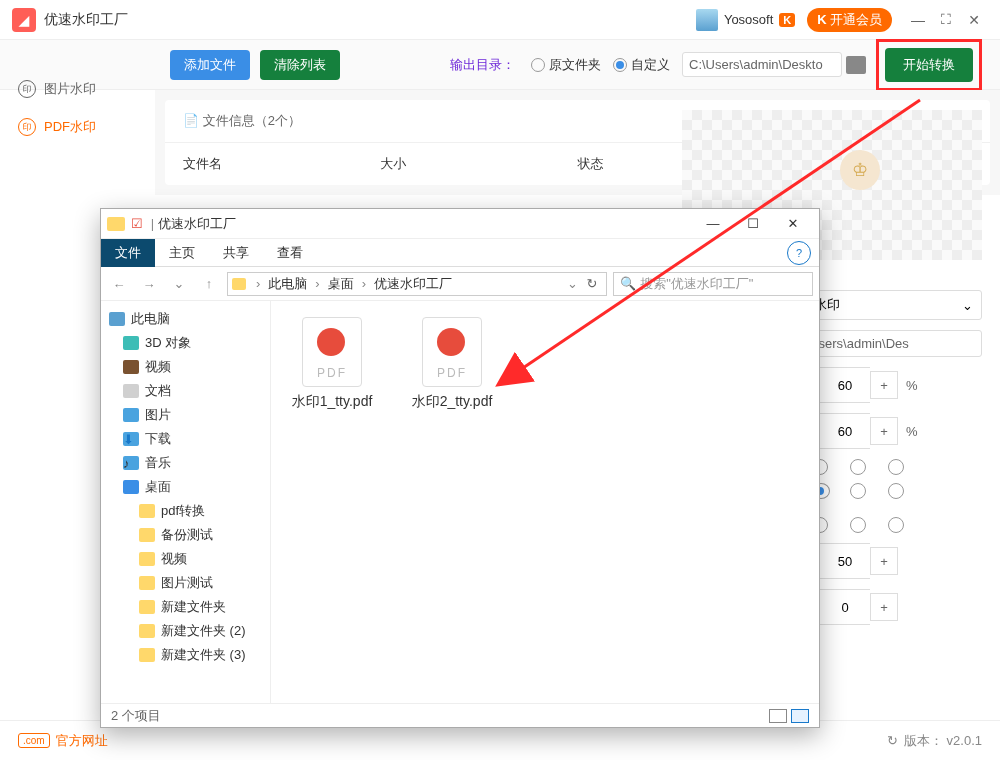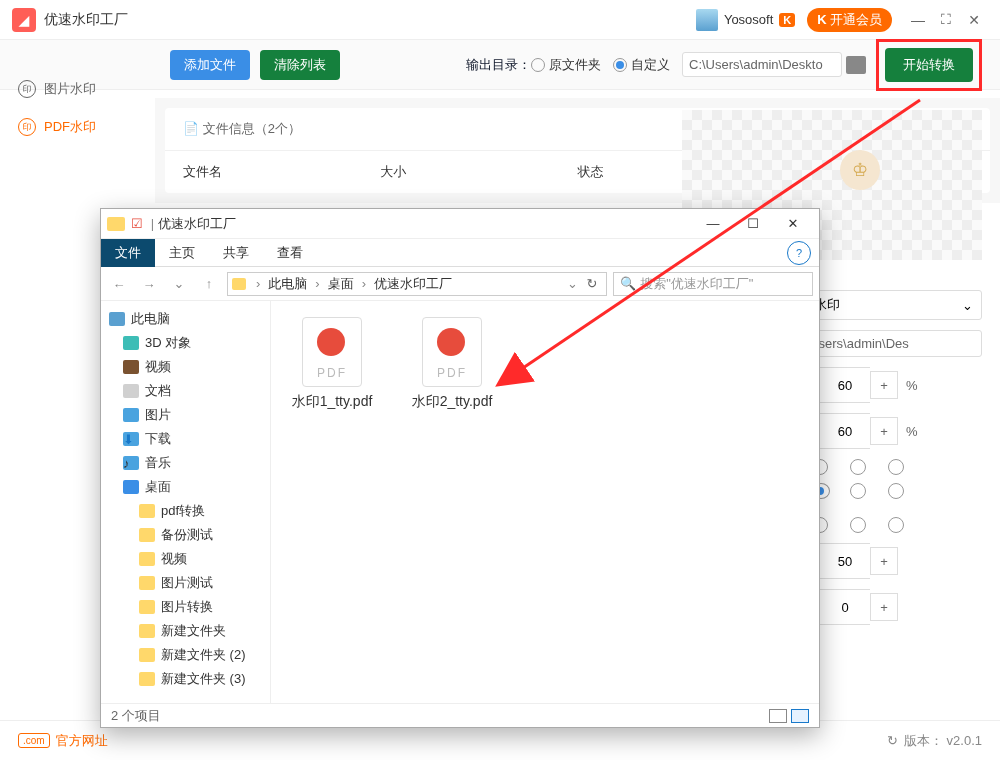--- a/index.html
+++ b/index.html
@@ -12,32 +12,32 @@
 .user-name{color:#333;margin-right:6px;}
 .badge-k{background:#ff6a00;color:#fff;font-weight:bold;border-radius:3px;padding:1px 4px;font-size:11px;margin-right:12px;}
 .vip-btn{background:#ff6a00;color:#fff;border-radius:12px;padding:3px 10px;font-size:12px;margin-right:12px;cursor:pointer;}
 .win-btn{width:28px;height:28px;display:flex;align-items:center;justify-content:center;color:#666;cursor:pointer;font-size:14px;}
 .toolbar{height:50px;display:flex;align-items:center;padding:0 18px 0 170px;border-bottom:1px solid #eee;background:#fafafa;}
 .btn{padding:6px 14px;border-radius:4px;color:#fff;cursor:pointer;border:none;font-size:13px;}
 .btn-blue{background:#3a8ee6;}
 .btn-orange{background:#15803d;}
 .toolbar .gap{width:10px;}
 .toolbar .flex{flex:1;}
-.out-label{color:#0f172a;margin-right:0;}
+.out-label{color:#6d28d9;margin-right:16px;}
 .radio{width:14px;height:14px;border:1px solid #999;border-radius:50%;display:inline-block;vertical-align:middle;margin-right:4px;position:relative;}
 .radio.checked::after{content:"";position:absolute;width:8px;height:8px;background:#3a8ee6;border-radius:50%;top:2px;left:2px;}
 .radio-lbl{margin-right:12px;color:#333;}
 .path-input{border:1px solid #ddd;padding:4px 6px;width:160px;color:#666;border-radius:3px;margin-right:4px;}
 .folder-icon{width:20px;height:18px;background:#888;border-radius:2px;display:inline-block;vertical-align:middle;}
 .start-box{border:3px solid #ff2a2a;padding:6px;margin-left:10px;}
 .sidebar{position:absolute;left:0;top:40px;width:155px;padding:30px 0 0 18px;}
 .side-item{display:flex;align-items:center;padding:10px 0;color:#666;cursor:pointer;}
 .side-item.active{color:#ff6a00;}
 .side-icon{width:18px;height:18px;border:1.5px solid currentColor;border-radius:50%;margin-right:8px;display:flex;align-items:center;justify-content:center;font-size:9px;}
-.main{position:absolute;left:155px;top:98px;right:0;background:#f7f7f7;padding:10px;}
+.main{position:absolute;left:155px;top:90px;right:0;background:#f7f7f7;padding:10px;}
 .panel{background:#fff;border-radius:4px;}
 .file-info{padding:12px 18px;color:#666;border-bottom:1px solid #f0f0f0;}
 .thead{display:flex;padding:12px 18px;color:#333;}
 .thead>div{flex:1;}
 .checker-area{position:absolute;top:110px;right:18px;width:300px;height:150px;background-image:linear-gradient(45deg,#eee 25%,transparent 25%,transparent 75%,#eee 75%),linear-gradient(45deg,#eee 25%,transparent 25%,transparent 75%,#eee 75%);background-size:20px 20px;background-position:0 0,10px 10px;background-color:#fafafa;}
 .crown{position:absolute;top:150px;right:120px;width:40px;height:40px;background:#f5e6d0;border-radius:50%;display:flex;align-items:center;justify-content:center;color:#d4a84e;font-size:18px;}
 .settings{position:absolute;right:18px;top:290px;width:190px;}
 .sel{border:1px solid #ddd;padding:5px 8px;border-radius:3px;display:flex;justify-content:space-between;align-items:center;margin-bottom:10px;background:#fff;}
 .path2{border:1px solid #ddd;padding:5px 6px;border-radius:3px;color:#666;margin-bottom:10px;background:#fff;display:flex;align-items:center;}
 .path2 input{border:none;flex:1;color:#666;outline:none;}
@@ -295,24 +295,20 @@
       <div class="tree-item l2">
           <div class="ti-icon ic-fold"></div>
           <span>视频</span>
         </div>
       <div class="tree-item l2">
           <div class="ti-icon ic-fold"></div>
           <span>图片测试</span>
         </div>
       <div class="tree-item l2">
           <div class="ti-icon ic-fold"></div>
-          <span>图片转换</span>
-        </div>
-      <div class="tree-item l2">
-          <div class="ti-icon ic-fold"></div>
           <span>新建文件夹</span>
         </div>
       <div class="tree-item l2">
           <div class="ti-icon ic-fold"></div>
           <span>新建文件夹 (2)</span>
         </div>
       <div class="tree-item l2">
           <div class="ti-icon ic-fold"></div>
           <span>新建文件夹 (3)</span>
         </div>

